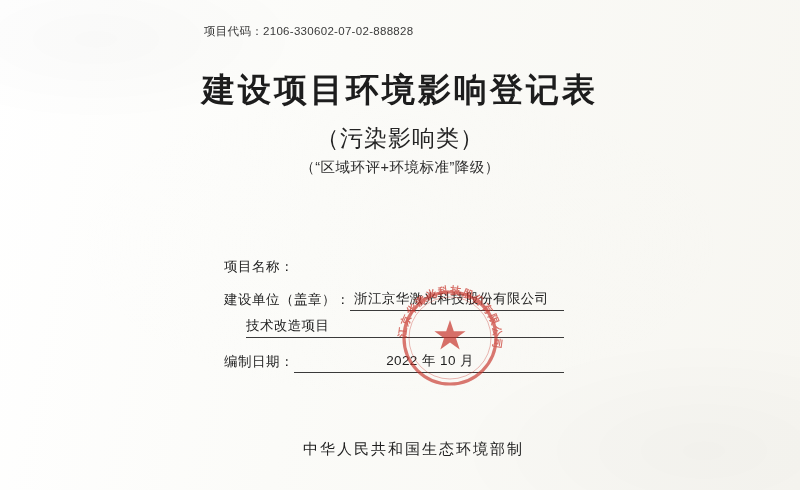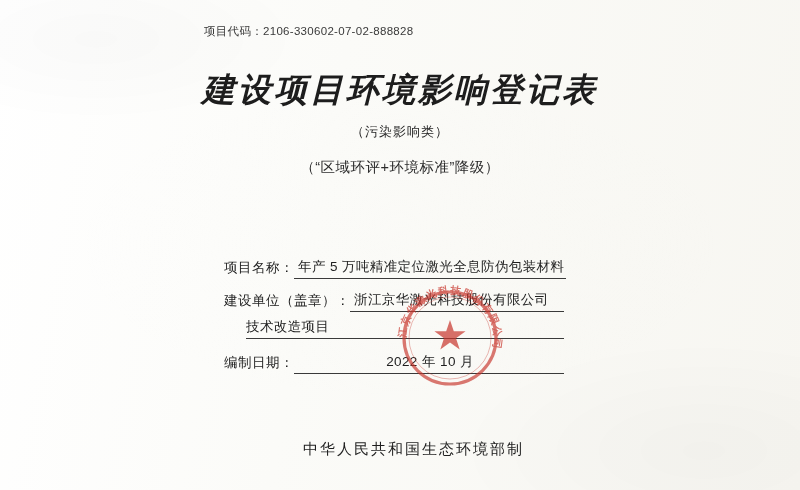--- a/index.html
+++ b/index.html
@@ -51,30 +51,29 @@
     position: absolute;
     left: 0;
     right: 0;
     top: 68px;
     text-align: center;
     font-size: 33px;
     font-weight: bold;
     letter-spacing: 3px;
     color: #1d1d1d;
     font-family: "Liberation Sans", "DejaVu Sans", sans-serif;
-    font-style: italic;
   }
 
   .subtitle-1 {
     position: absolute;
     left: 0;
     right: 0;
     top: 123px;
     text-align: center;
-    font-size: 13px;
+    font-size: 23px;
     letter-spacing: 1px;
     color: #252525;
     font-family: Liberation Mono, monospace;
   }
 
   .subtitle-2 {
     position: absolute;
     left: 0;
     right: 0;
     top: 158px;
@@ -164,21 +163,20 @@
   <div class="main-title">建设项目环境影响登记表</div>
 
   <div class="subtitle-1">（污染影响类）</div>
 
   <div class="subtitle-2">（“区域环评+环境标准”降级）</div>
 
   <div class="fields">
 
     <div class="field-row">
       <span class="field-label">项目名称：</span>
-      <span class="field-value">年产 5 万吨精准定位激光全息防伪包装材料</span>
     </div>
 
     <div class="field-row">
       <span class="field-label">建设单位（盖章）：</span>
       <span class="field-value">浙江京华激光科技股份有限公司</span>
     </div>
 
     <div class="field-row continuation">
       <span class="field-value">技术改造项目</span>
     </div>

